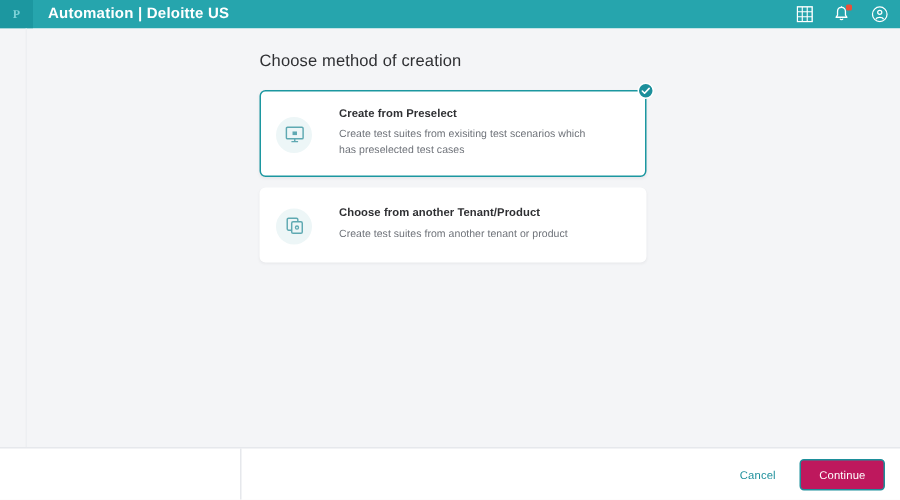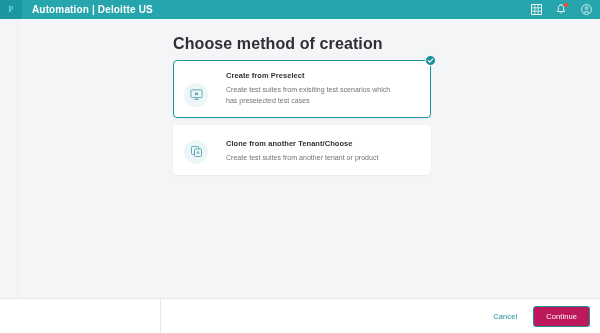--- a/index.html
+++ b/index.html
@@ -74,41 +74,41 @@
   .content {
     position: absolute; top: 19px; left: 18px;
     width: 582px; height: 279px;
     background: #F4F5F7;
     overflow: hidden;
   }
 
   .page-title {
     position: absolute;
     left: 155px; top: 16px;
-    font-size: 16px;
+    font-size: 11px;
     color: #2F3033;
-    font-weight: bold;
+    font-weight: normal;
     letter-spacing: 0.1px;
   }
 
   .cards {
     position: absolute;
     left: 155px; top: 41px;
     width: 258px;
   }
 
   .card {
     position: relative;
     background: #ffffff;
     border-radius: 4px;
     border: 1px solid #ffffff;
     margin-bottom: 7px;
     padding: 10px 12px 10px 10px;
     display: flex;
-    align-items: flex-end;
+    align-items: center;
     min-height: 50px;
     box-shadow: 0 1px 2px rgba(30,40,60,0.055);
   }
   .card.selected {
     border: 1px solid #1C97A0;
     min-height: 56px;
   }
 
   .card-check {
     position: absolute;
@@ -270,21 +270,21 @@
 
       <div class="card">
         <div class="icon-circle">
           <svg width="13" height="13" viewBox="0 0 14 14">
             <rect x="1.6" y="1.6" width="7.6" height="8.6" rx="1" fill="none" stroke="#5FA9B2" stroke-width="1.05"></rect>
             <rect x="4.8" y="4.2" width="7.6" height="8.2" rx="1" fill="#EDF6F7" stroke="#5FA9B2" stroke-width="1.05"></rect>
             <circle cx="8.6" cy="8.3" r="1.1" fill="none" stroke="#5FA9B2" stroke-width="0.95"></circle>
           </svg>
         </div>
         <div class="card-body">
-          <div class="card-title">Clone from another Tenant/Choose</div>
+          <div class="card-title">Choose from another Tenant/Product</div>
           <div class="card-desc">Create test suites from another tenant or product</div>
         </div>
       </div>
 
     </div>
   </div>
 
   <div class="footer">
     <div class="footer-divider"></div>
     <div class="footer-actions">

